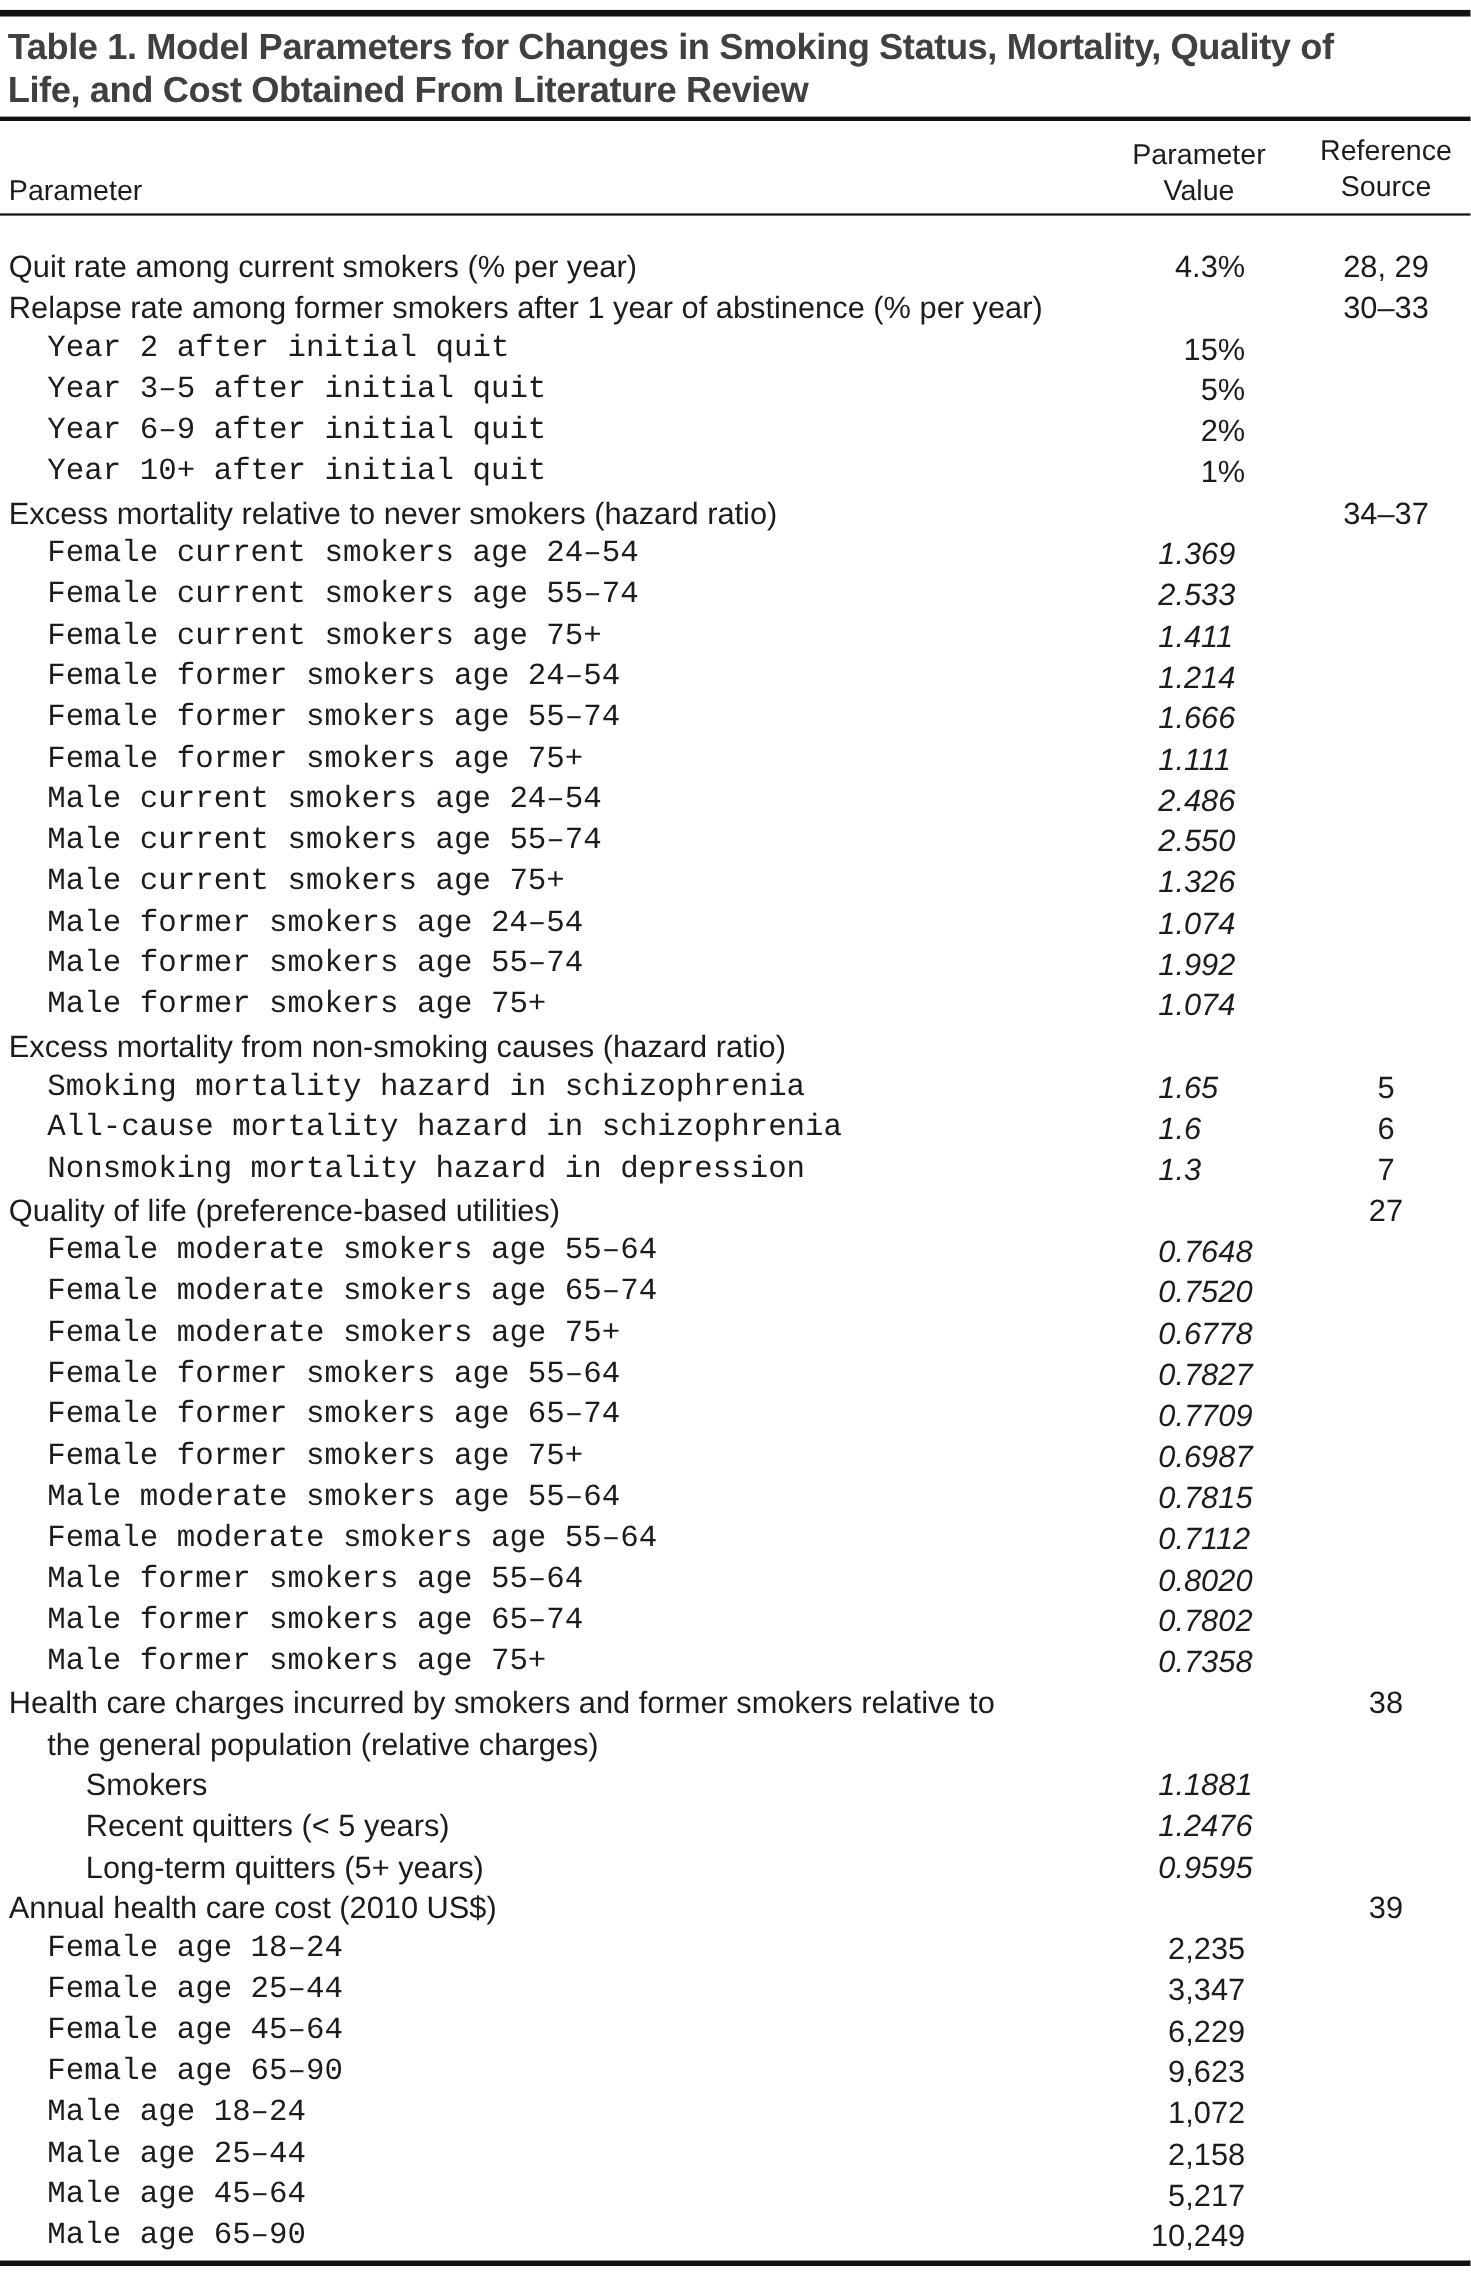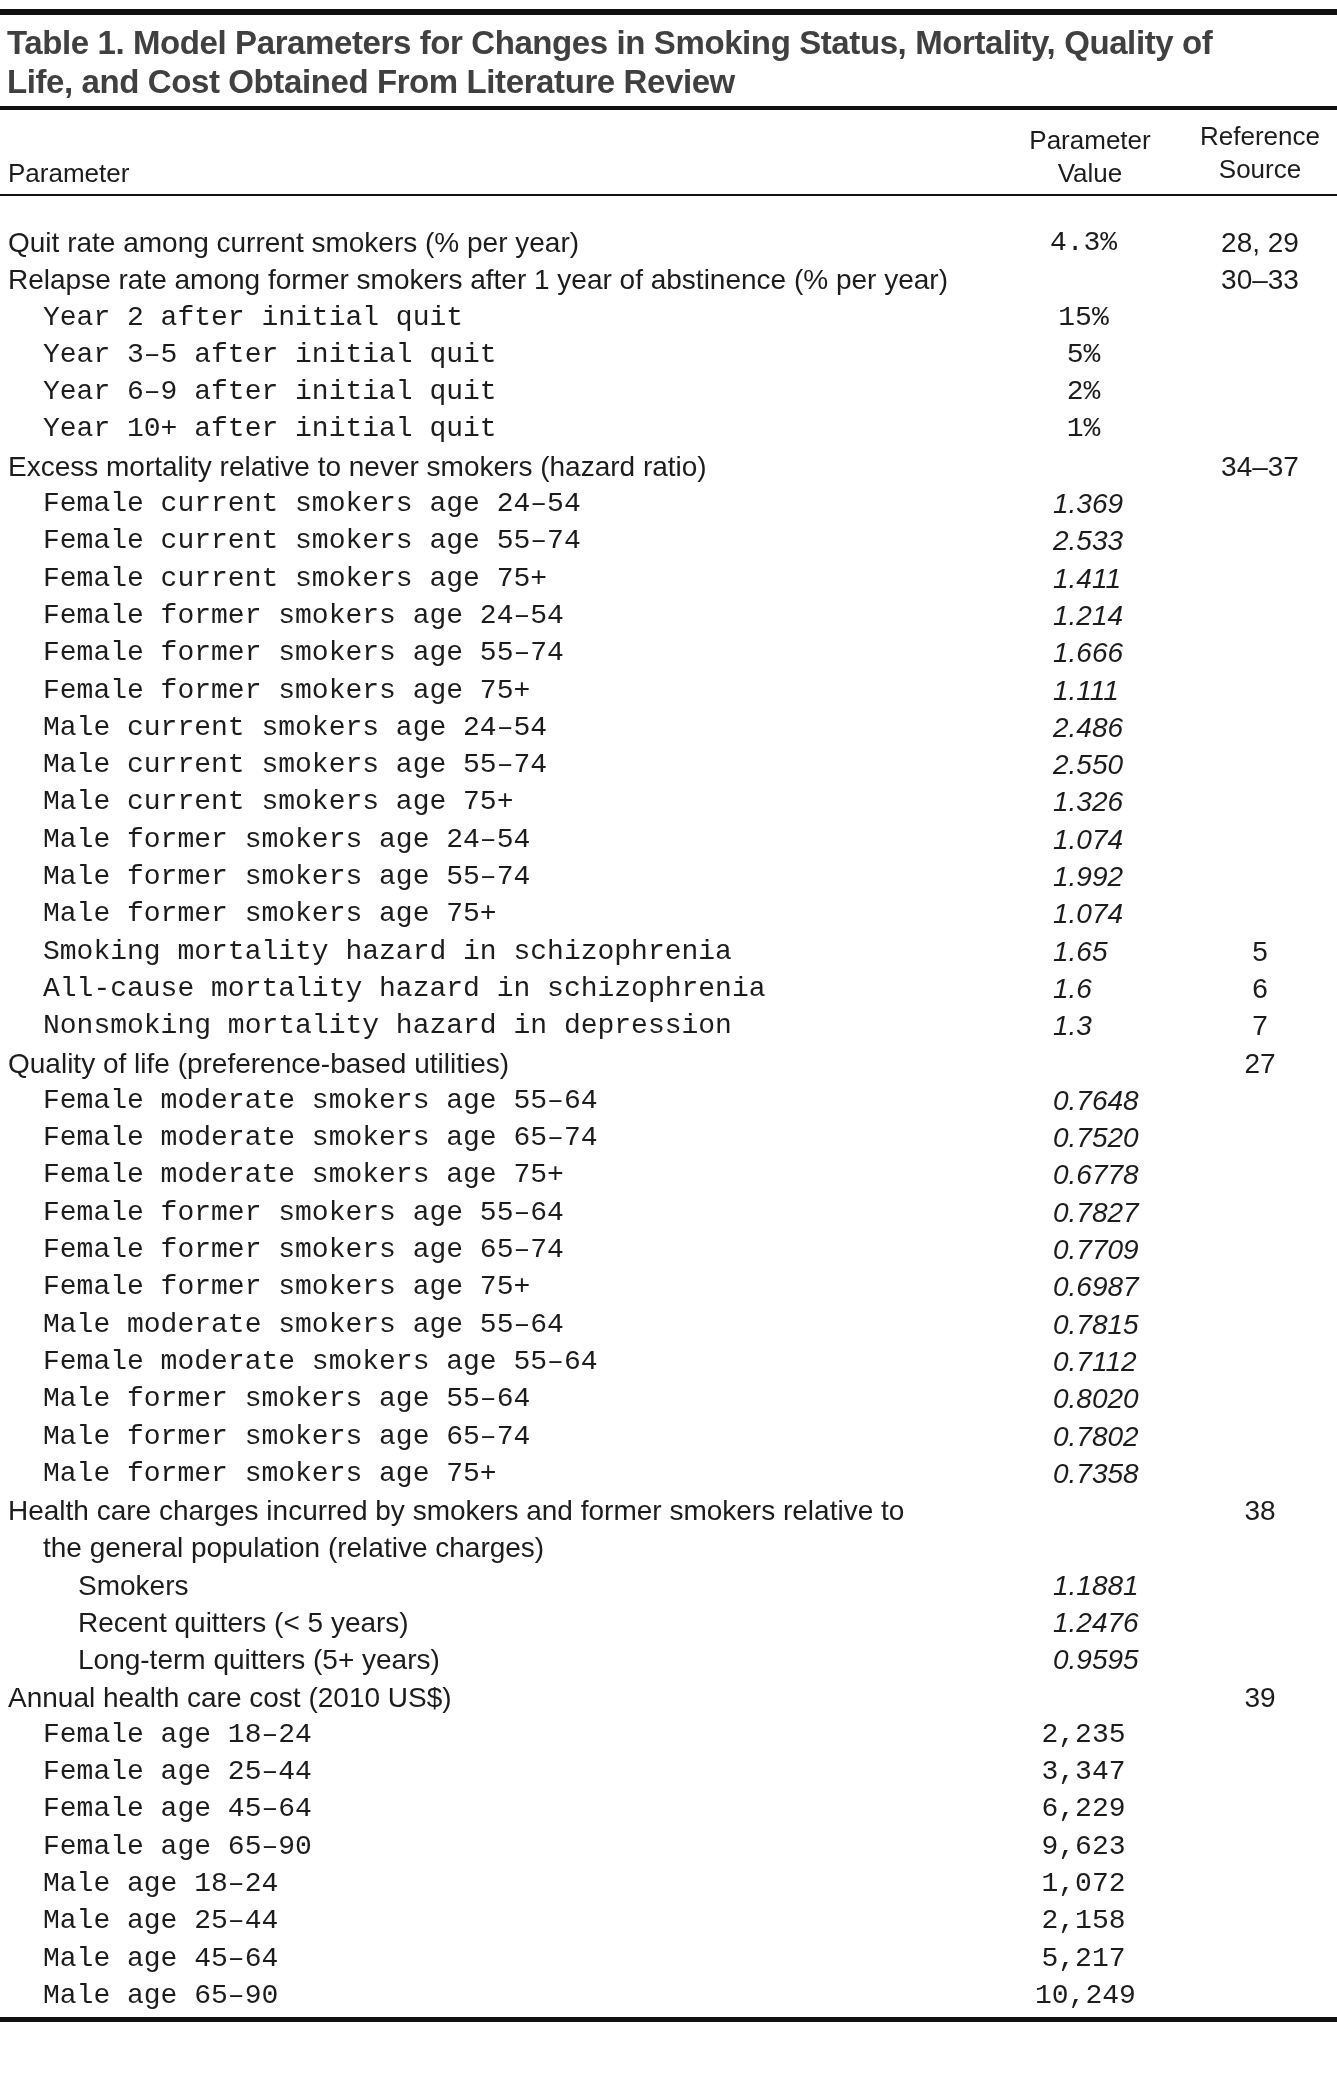--- a/index.html
+++ b/index.html
@@ -68,21 +68,21 @@
     padding-top: 8px;
     font-size: 28px;
     line-height: 37.3px;
     margin-top: 20px;
   }
   .row { display: flex; align-items: flex-start; }
   .ind1 { padding-left: 43px; font-family: Liberation Mono, monospace; }
   .ind2 { padding-left: 78px; }
   .label-cont { display: block; padding-left: 35px; }
   .v-left  { text-align: left;  padding-left: 18px; font-style: italic; }
-  .v-right { text-align: center; padding-right: 13px; font-family: Liberation Mono, monospace; }
+  .v-right { text-align: right; padding-right: 13px; }
 </style>
 </head>
 <body>
 
 <div id="rule-top" class="rule"></div>
 
 <div id="table-title">
   <div class="t-line">Table 1. Model Parameters for Changes in Smoking Status, Mortality, Quality of</div>
   <div class="t-line">Life, and Cost Obtained From Literature Review</div>
 </div>
@@ -197,20 +197,25 @@
       <div class="c-label ind1">Male former smokers age 55–74</div>
       <div class="c-value v-left">1.992</div>
       <div class="c-ref"></div>
     </div>
     <div class="row">
       <div class="c-label ind1">Male former smokers age 75+</div>
       <div class="c-value v-left">1.074</div>
       <div class="c-ref"></div>
     </div>
     <div class="row">
+      <div class="c-label">Excess mortality from non-smoking causes (hazard ratio)</div>
+      <div class="c-value v-left"></div>
+      <div class="c-ref"></div>
+    </div>
+    <div class="row">
       <div class="c-label ind1">Smoking mortality hazard in schizophrenia</div>
       <div class="c-value v-left">1.65</div>
       <div class="c-ref">5</div>
     </div>
     <div class="row">
       <div class="c-label ind1">All-cause mortality hazard in schizophrenia</div>
       <div class="c-value v-left">1.6</div>
       <div class="c-ref">6</div>
     </div>
     <div class="row">

